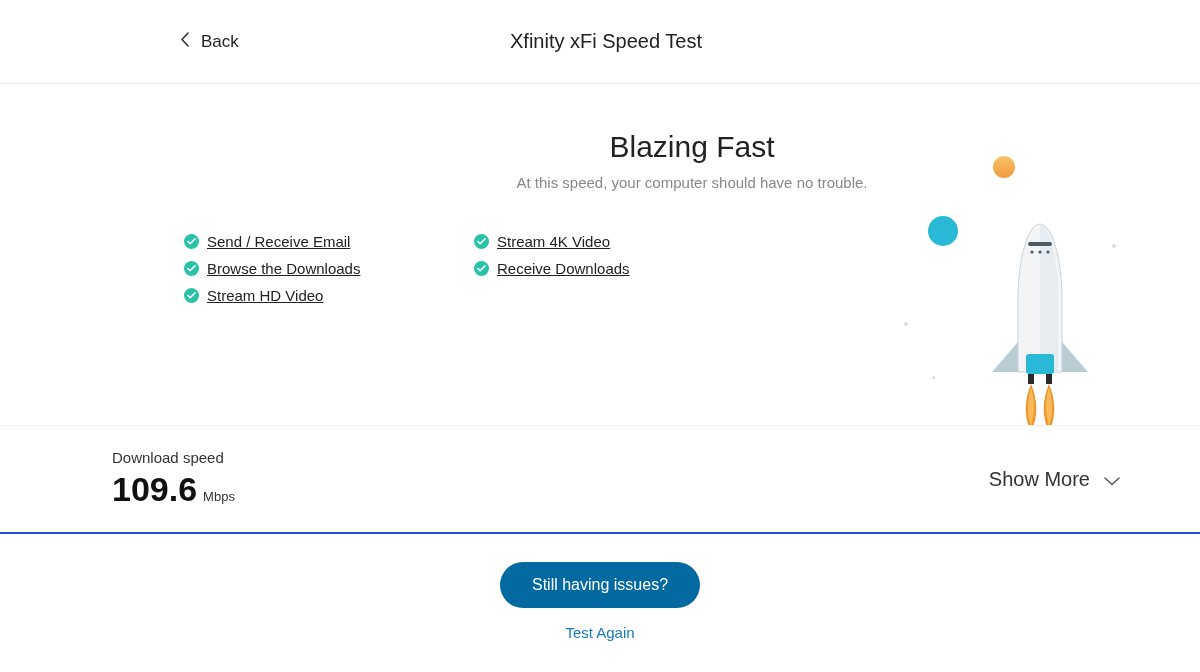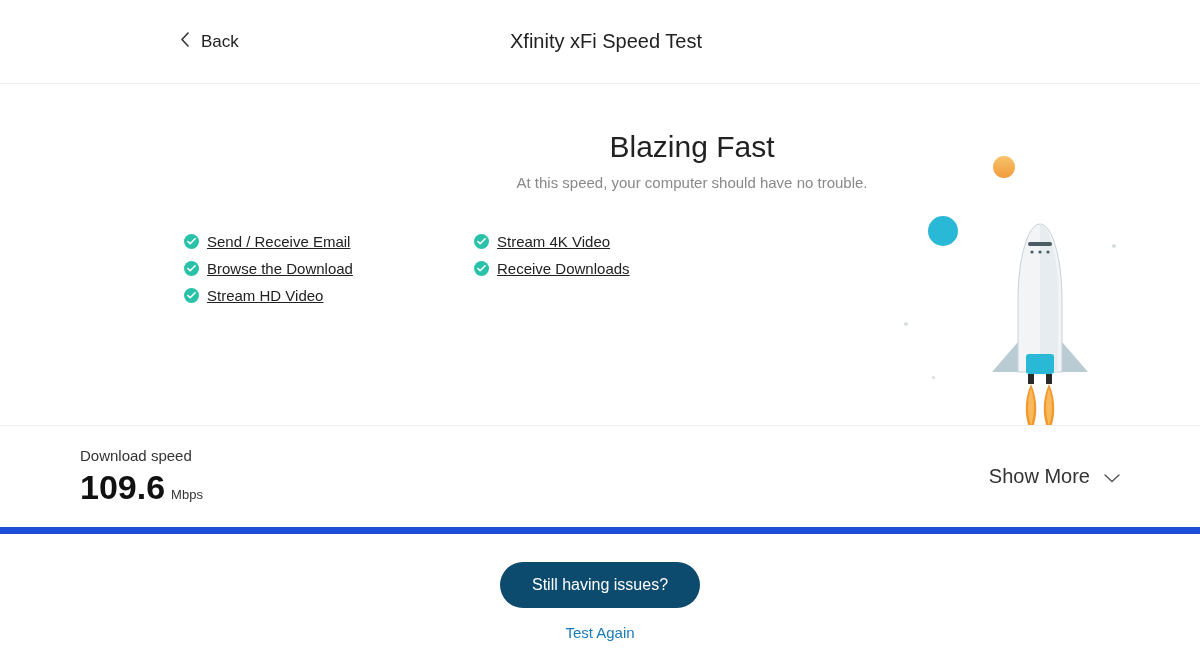--- a/index.html
+++ b/index.html
@@ -20,28 +20,28 @@
     
     .illus{position:absolute;right:72px;top:30px;width:300px;height:320px;}
     .planet-orange{position:absolute;width:22px;height:22px;border-radius:50%;background:linear-gradient(180deg,#f7c46b 0%,#f29a3c 100%);left:165px;top:42px;}
     .planet-teal{position:absolute;width:30px;height:30px;border-radius:50%;background:#29b8d6;left:100px;top:102px;}
     .star{position:absolute;width:4px;height:4px;border-radius:50%;background:#d7dde1;}
     .star.s1{right:12px;top:130px;}
     .star.s2{left:76px;top:208px;}
     .star.s3{left:104px;top:262px;width:3px;height:3px;}
     .rocket{position:absolute;right:36px;top:108px;}
     
-    .dl-row{display:flex;align-items:center;justify-content:space-between;height:108px;padding:0 80px 0 80px;border-bottom:7px solid #1d4ed8;gap:30px;}
+    .dl-row{display:flex;align-items:center;justify-content:space-between;height:108px;padding:0 80px 0 112px;border-bottom:2px solid #1d4ed8;gap:30px;}
     .dl-label{font-size:15px;color:#333;margin-bottom:4px;}
     .dl-value{font-size:34px;font-weight:700;color:#111;display:flex;align-items:baseline;gap:6px;}
     .dl-unit{font-size:13px;font-weight:400;color:#333;}
     .show-more{display:flex;align-items:center;gap:14px;font-size:20px;color:#333;cursor:pointer;}
     
     .actions{display:flex;flex-direction:column;align-items:center;gap:16px;padding:28px 0 20px 0;}
-    .primary-btn{background:#0c4a6e;color:#fff;border:none;border-radius:999px;padding:14px 32px;font-size:16px;cursor:pointer;}
+    .primary-btn{background:#0369a1;color:#fff;border:none;border-radius:999px;padding:14px 32px;font-size:16px;cursor:pointer;}
     .link-btn{background:none;border:none;color:#1a7bb9;font-size:15px;cursor:pointer;}
   </style>
 </head>
 <body>
 
 <div class="header">
   <div class="back">
     <span>
       <svg width="9" height="15" viewBox="0 0 9 15" fill="none">
           <path d="M8 1L2 7.5L8 14" stroke="#333" stroke-width="1.6" stroke-linecap="round" stroke-linejoin="round"></path>
@@ -65,21 +65,21 @@
             </svg>
           </span>
         <span>Send / Receive Email</span>
       </div>
       <div class="cap-item">
         <span class="check">
             <svg viewBox="0 0 10 10">
               <path d="M1 5l2.5 2.5L9 2" stroke="#fff" stroke-width="1.8" fill="none" stroke-linecap="round" stroke-linejoin="round"></path>
             </svg>
           </span>
-        <span>Browse the Download</span>
+        <span>Browse the Downloads</span>
       </div>
       <div class="cap-item">
         <span class="check">
             <svg viewBox="0 0 10 10">
               <path d="M1 5l2.5 2.5L9 2" stroke="#fff" stroke-width="1.8" fill="none" stroke-linecap="round" stroke-linejoin="round"></path>
             </svg>
           </span>
         <span>Stream HD Video</span>
       </div>
     </div>

